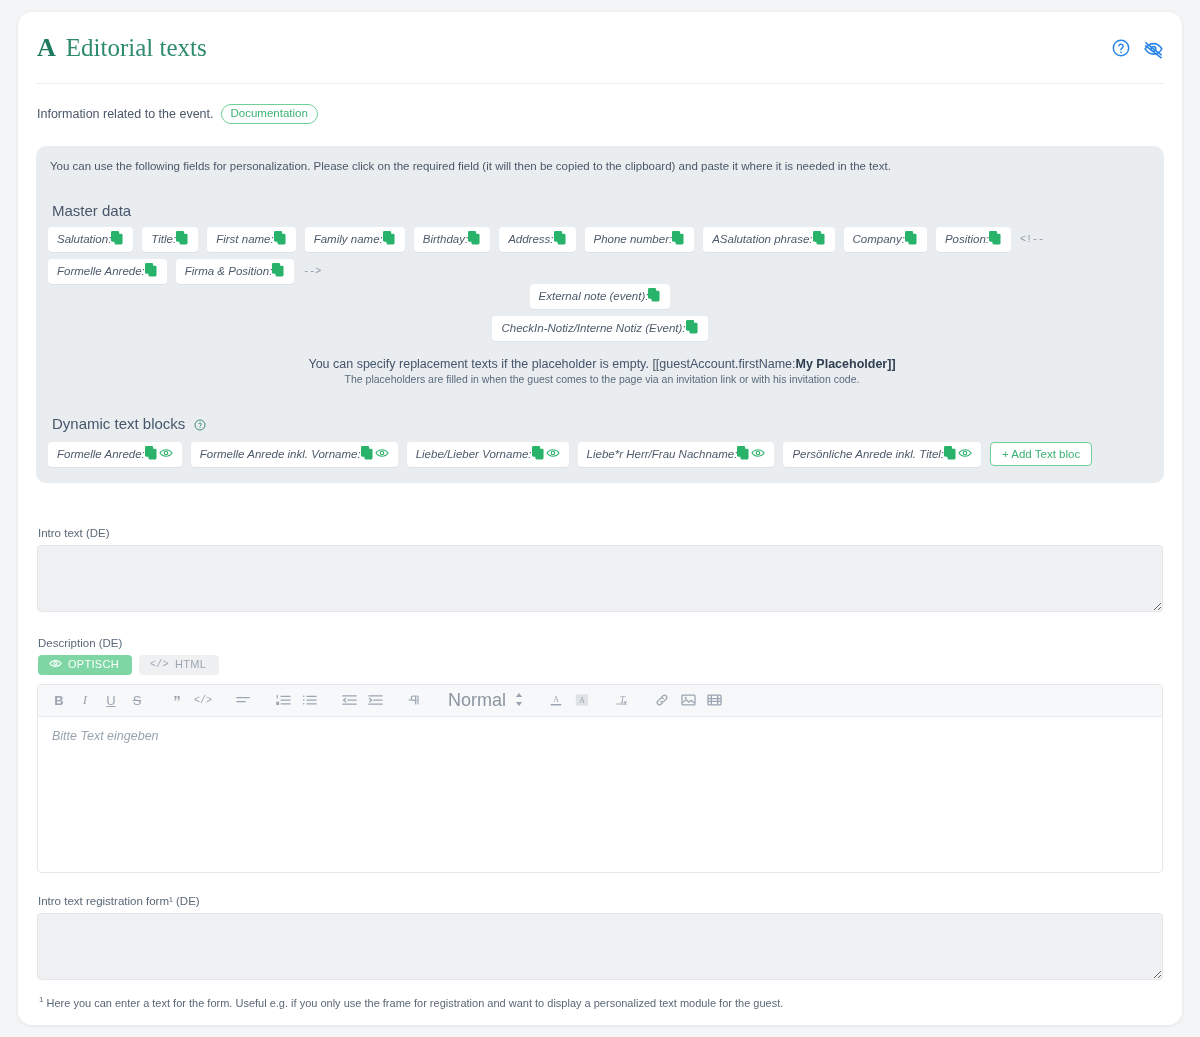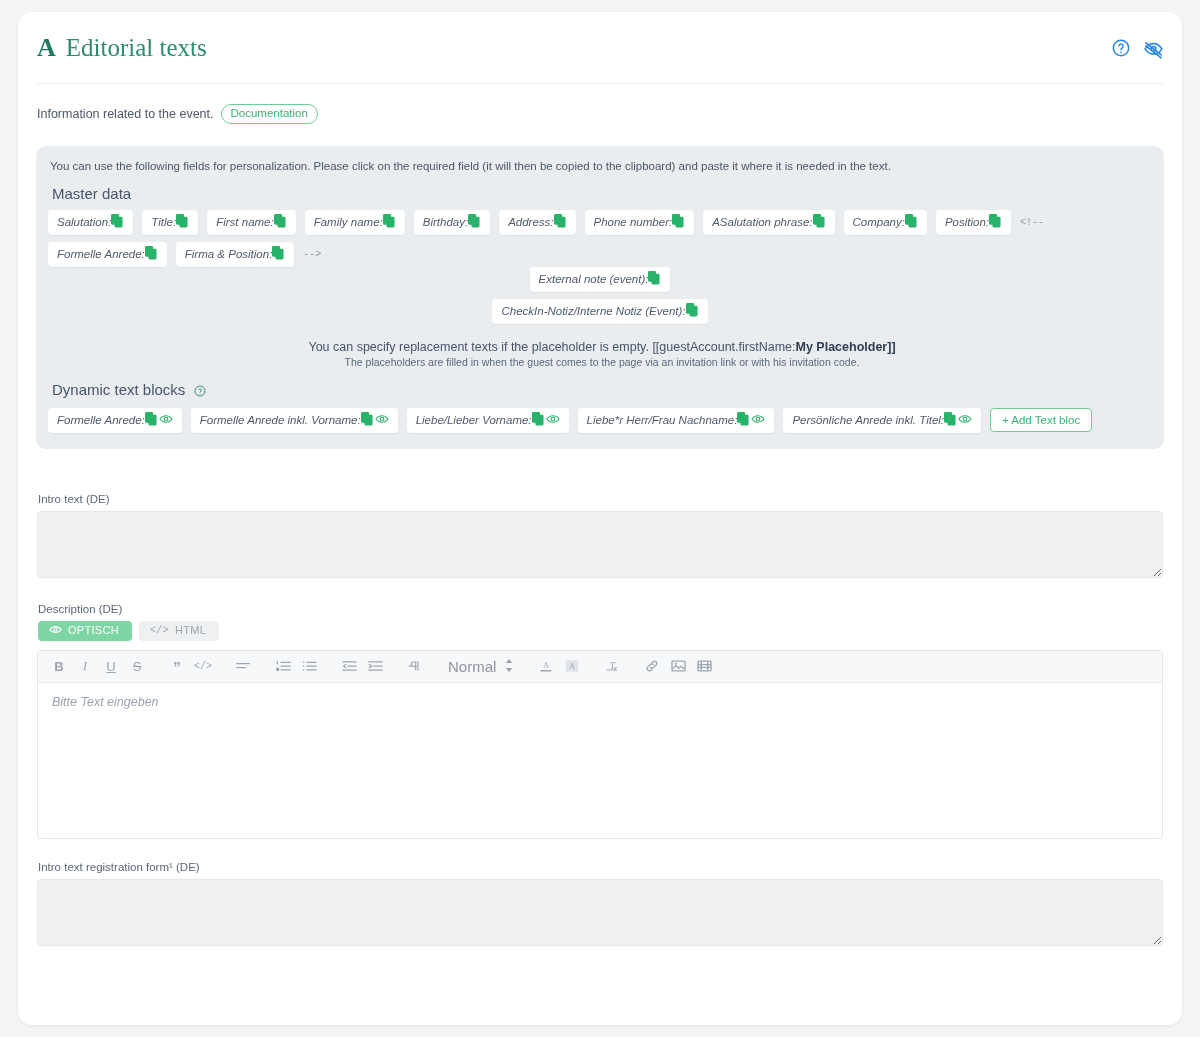--- a/index.html
+++ b/index.html
@@ -58,21 +58,21 @@
     cursor:pointer;
   }
   
   .panel {
     margin:22px 0 0 0;
     background:#e9edf0;
     border-radius:10px;
     padding:14px 12px 16px 12px;
   }
   .panel-hint { font-size:11.5px; color:#4a5768; padding:0 2px 0 2px; }
-  .panel-h { font-size:15px; color:#47566a; margin:13px 0 8px 4px; font-weight:normal; }
+  .panel-h { font-size:15px; color:#47566a; margin:30px 0 8px 4px; font-weight:normal; }
   .panel-h .qmark { margin-left:4px; vertical-align:-2px; }
   .chip-row { display:flex; flex-wrap:wrap; align-items:center; gap:7px 9px; }
   .chip {
     display:inline-flex; align-items:center; 
     background:#ffffff;
     border-radius:4px;
     padding:4px 9px 5px 9px;
     font-size:11.5px; font-style:italic;
     color:#4d5a6b;
     cursor:pointer;
@@ -127,21 +127,21 @@
   }
   .tb {
     display:inline-flex; align-items:center; justify-content:center;
     min-width:26px; height:26px;
     font-size:13px; cursor:pointer;
     color:#9ba5b1;
   }
   .tb-gap { width:14px; }
   .tb-normal {
     display:inline-flex; align-items:center; gap:9px;
-    font-size:15px; color:#8b95a1; cursor:pointer; padding:0 6px;
+    font-size:18px; color:#8b95a1; cursor:pointer; padding:0 6px;
   }
   .editor-area {
     height:155px; padding:12px 14px;
     font-size:12.5px; font-style:italic; color:#9aa4af;
   }
   .footnote { font-size:11px; color:#5a6878; margin-top:12px; padding-left:2px; }
   .footnote sup { font-size:8px; }
 </style>
 </head>
 <body>
@@ -561,15 +561,19 @@
       </div>
       <div class="editor-area">
         <span>Bitte Text eingeben</span>
       </div>
     </div>
   </div>
 
   <div class="field-block" style="margin-top:22px;">
     <div class="field-label">Intro text registration form¹ (DE)</div>
     <textarea class="ta-readonly" value="" style=""></textarea>
+    <div class="footnote">
+      <sup>1</sup>
+      <span>Here you can enter a text for the form. Useful e.g. if you only use the frame for registration and want to display a personalized text module for the guest.</span>
+    </div>
   </div>
 
 </div>
 
 </body></html>

